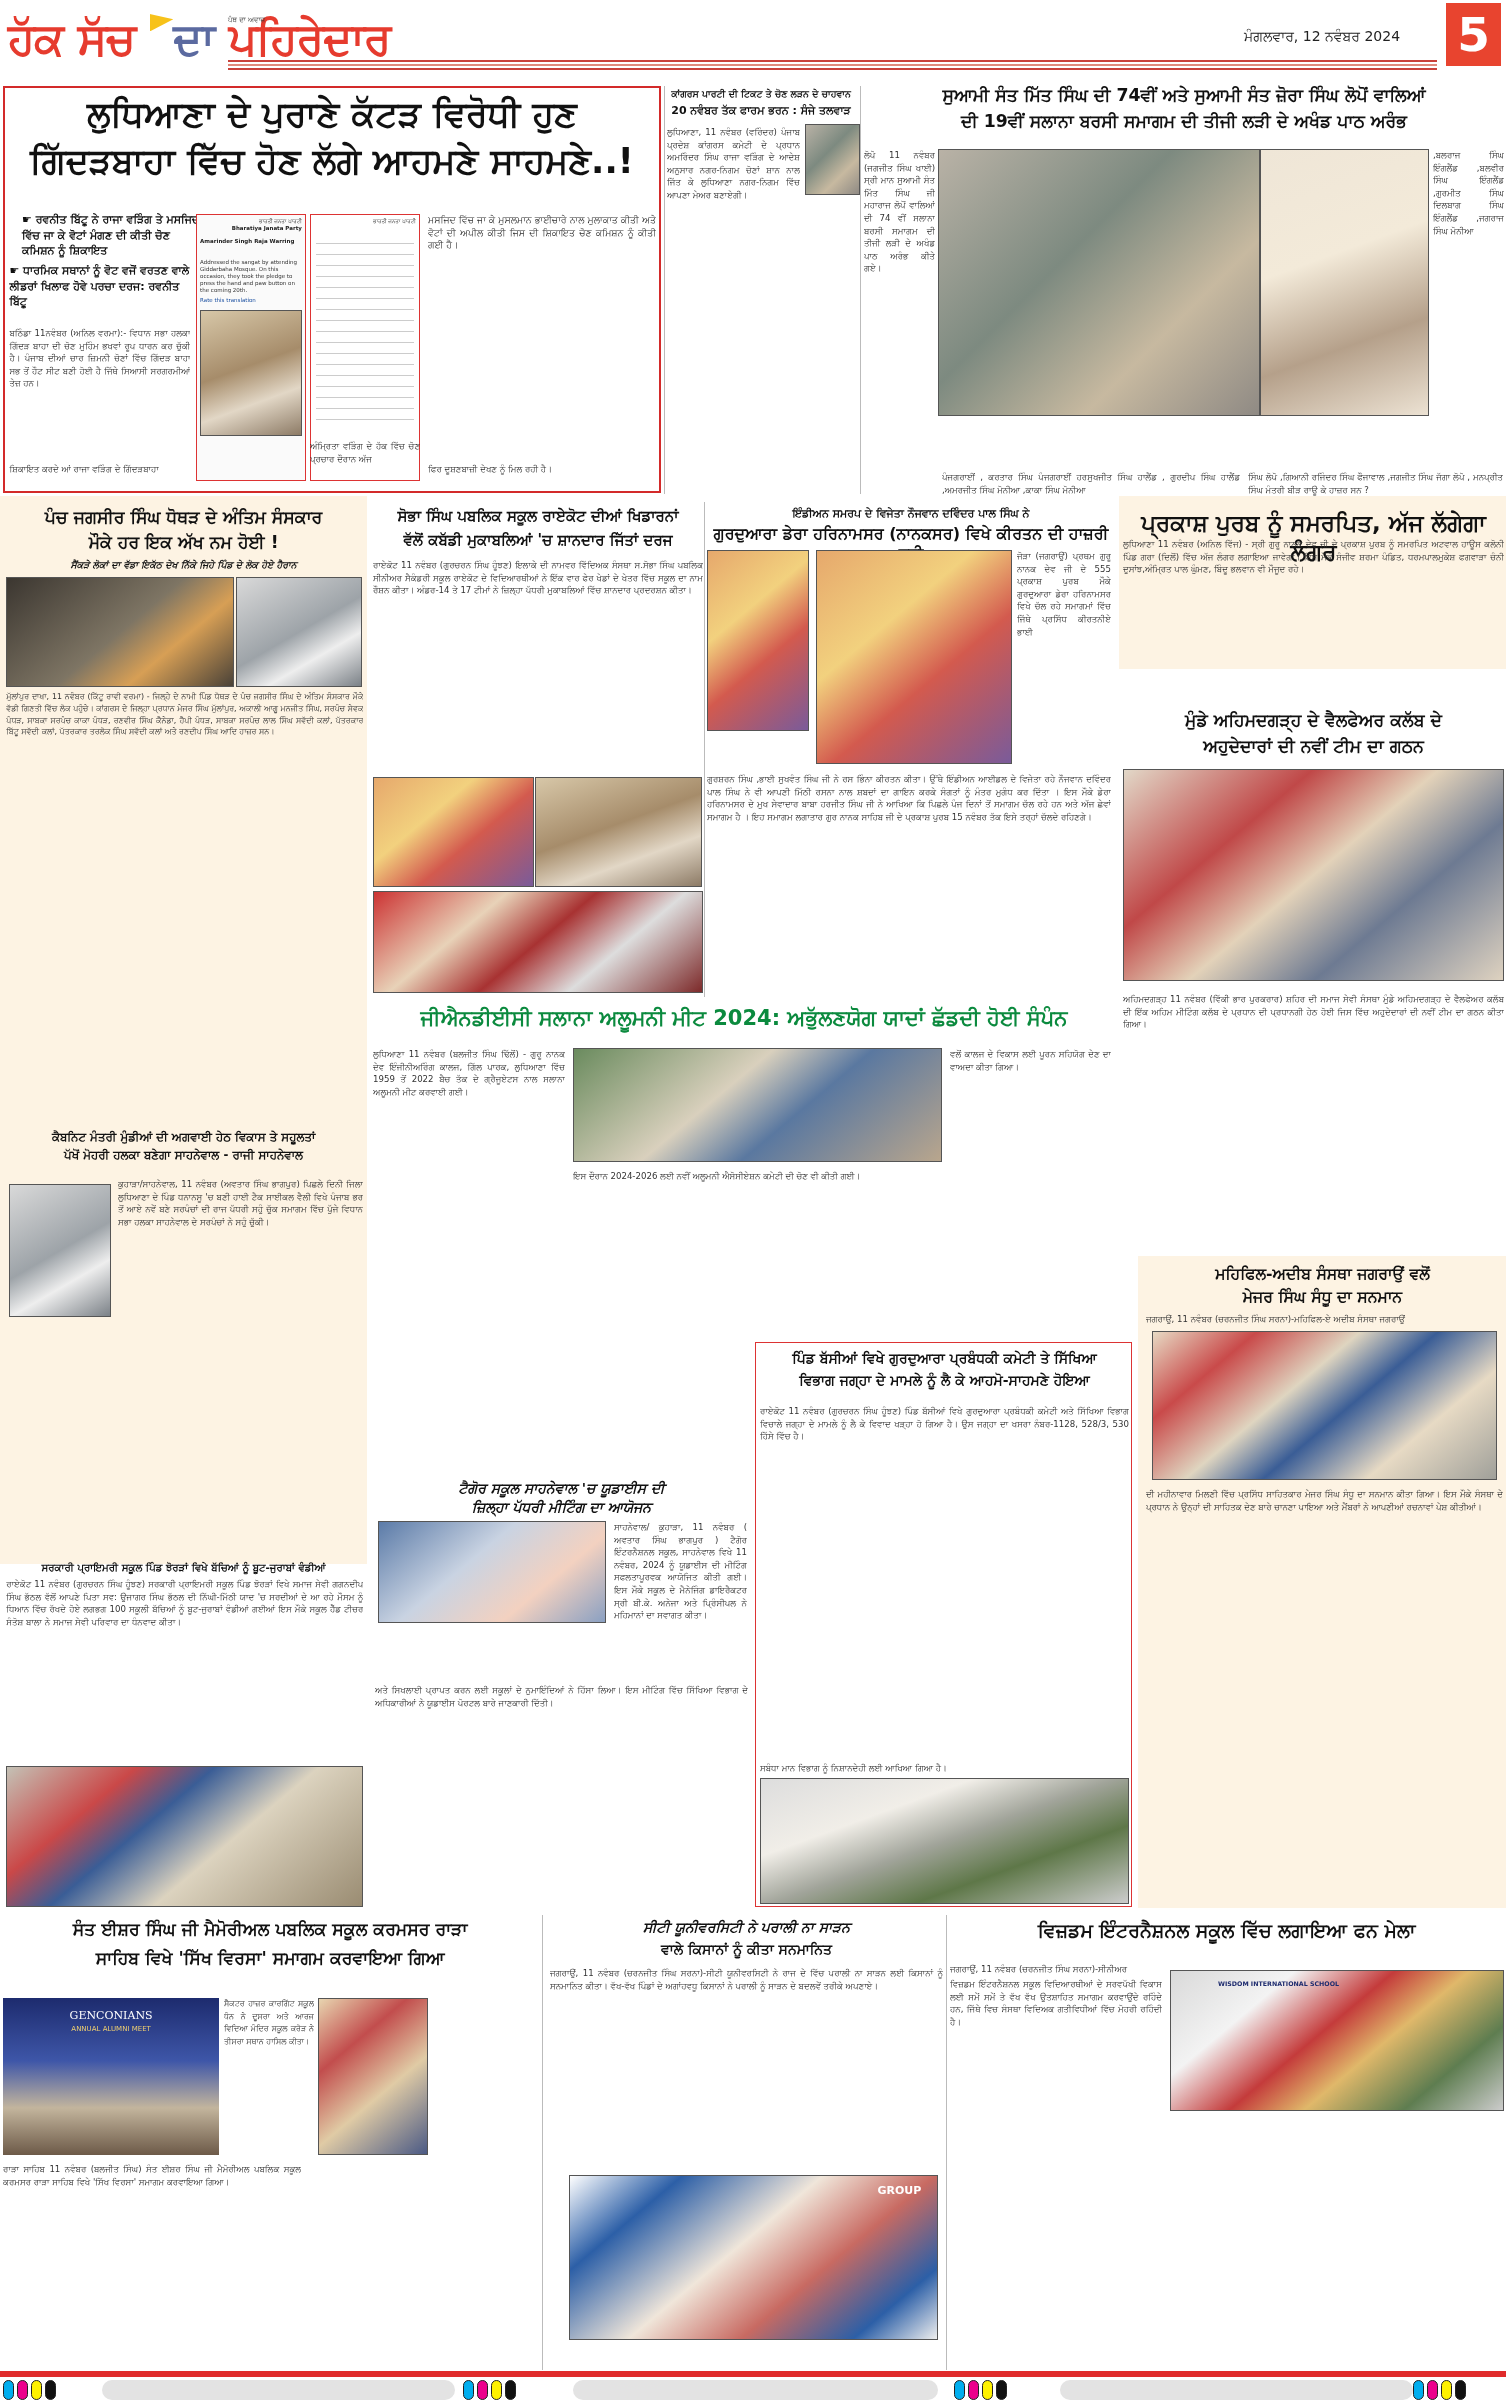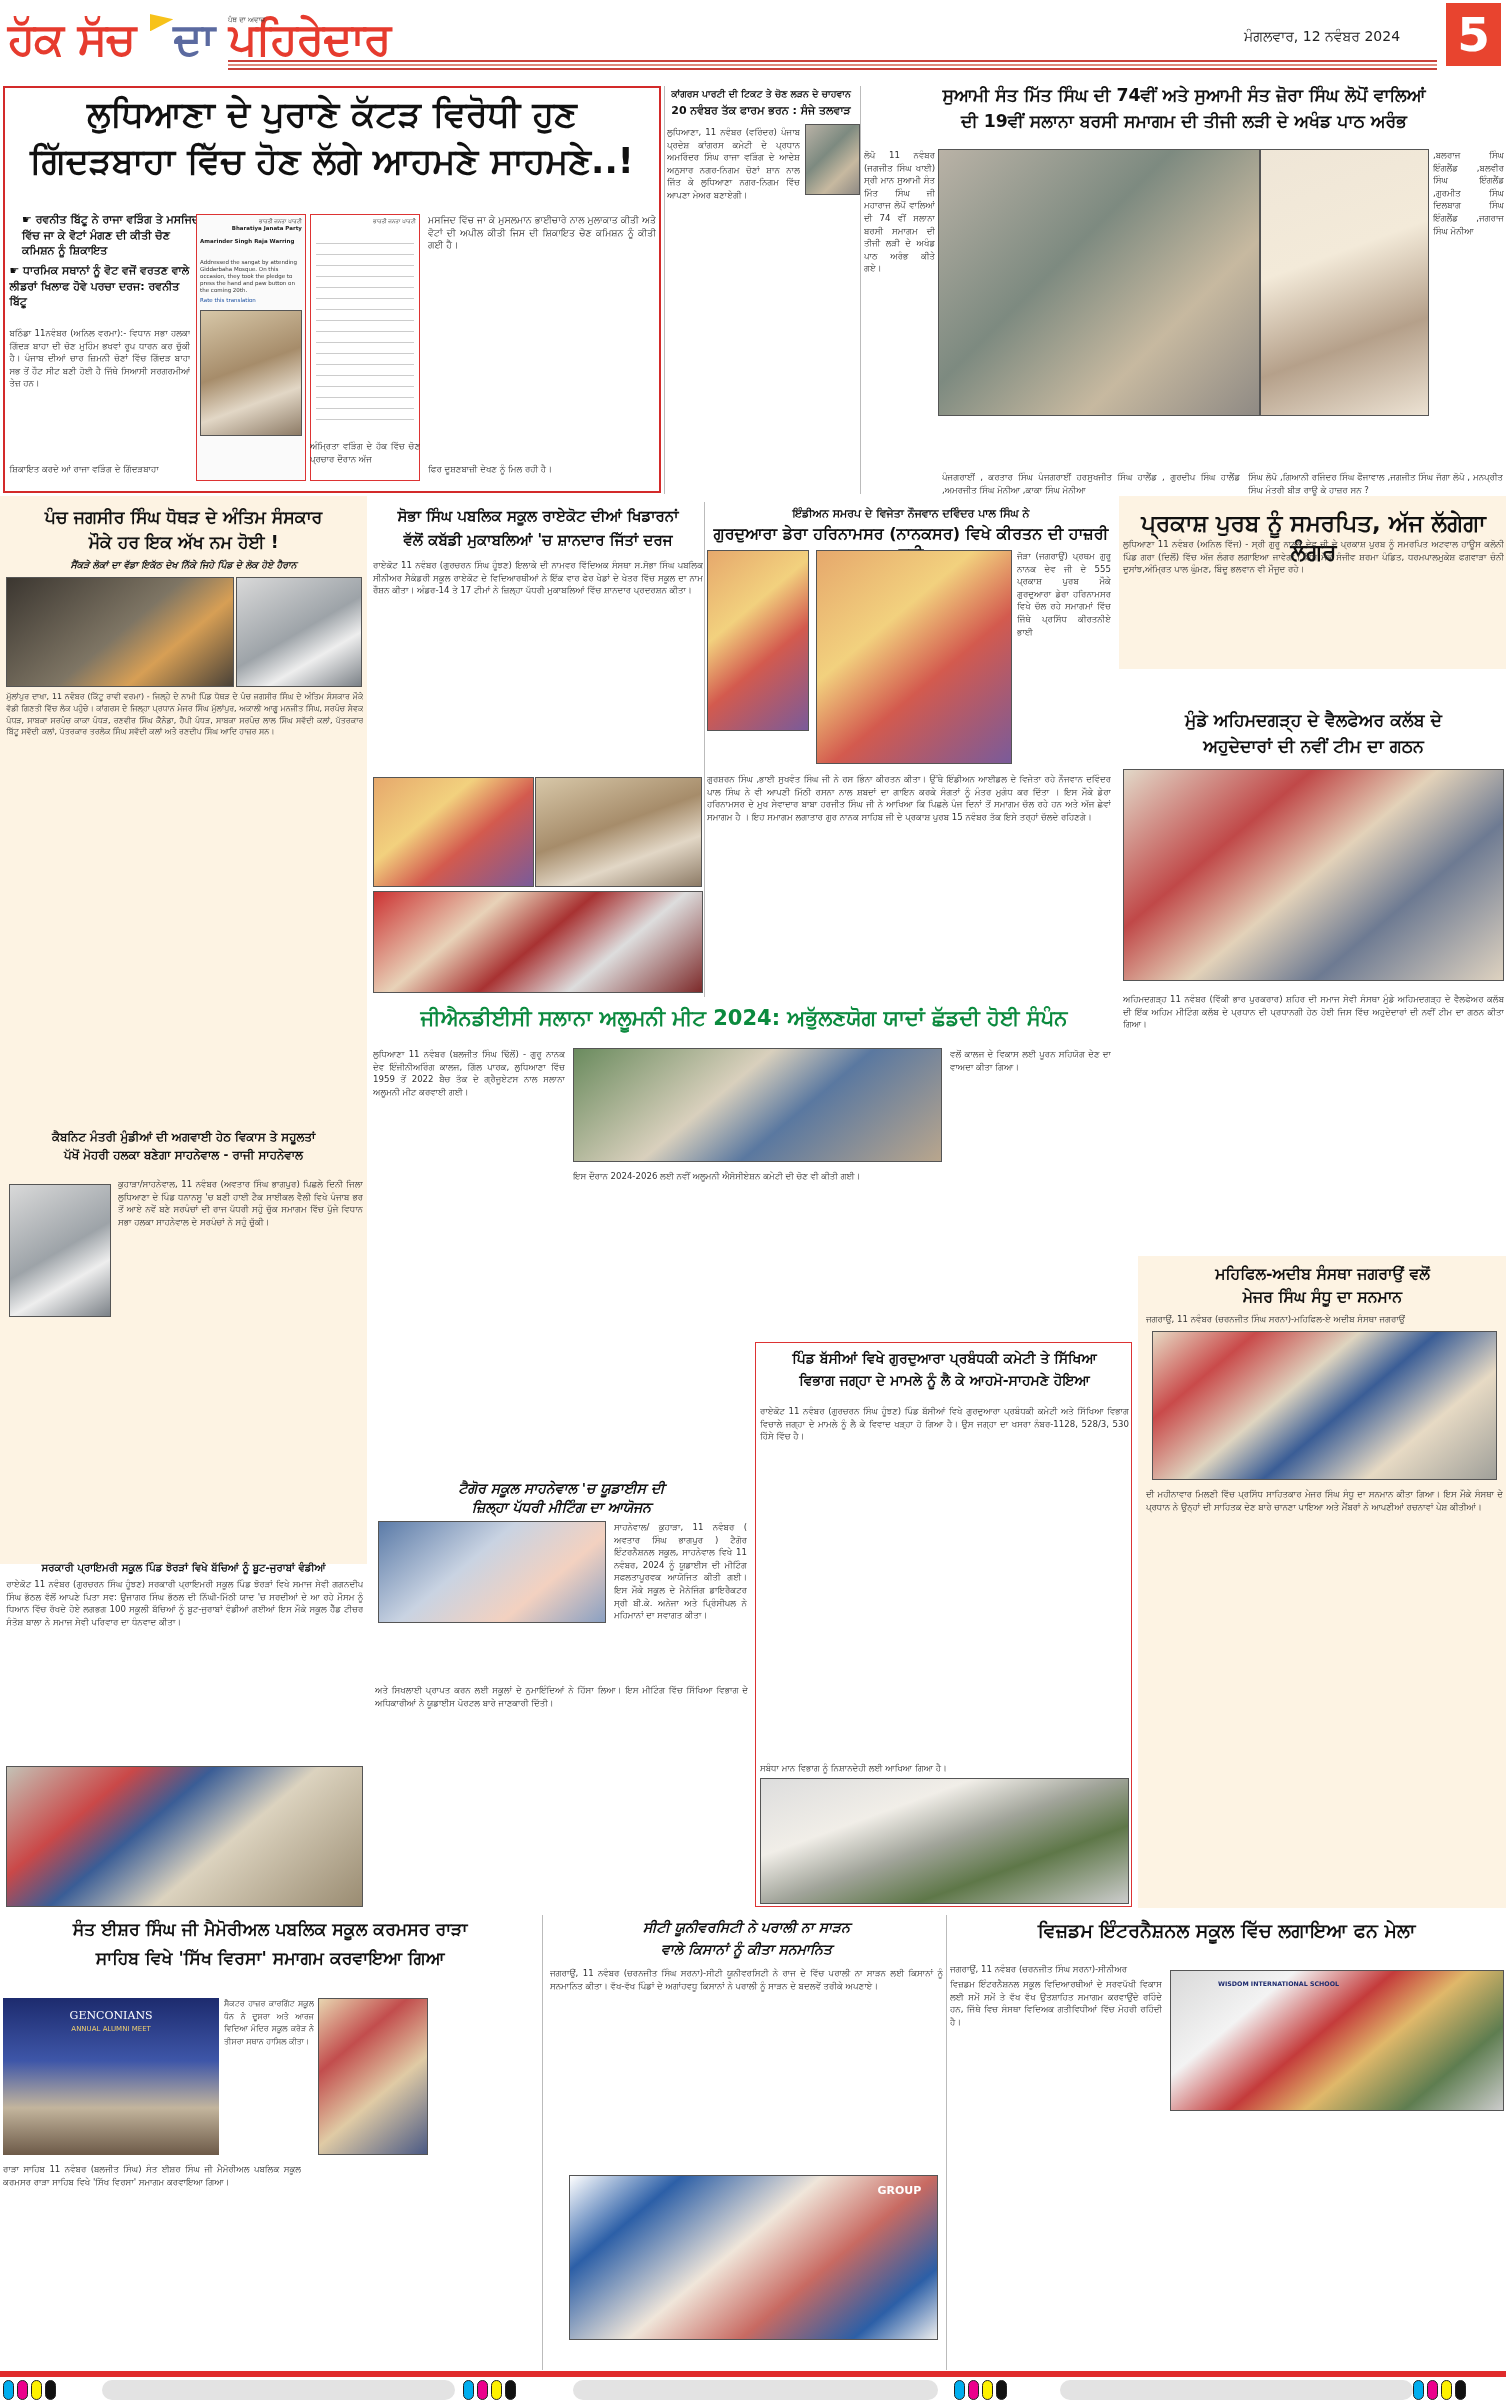--- a/index.html
+++ b/index.html
@@ -153,21 +153,21 @@
 <div class="abs hd" style="left:3.1px;top:1948px;width:534px;font-size:17.3px">ਸਾਹਿਬ ਵਿਖੇ 'ਸਿੱਖ ਵਿਰਸਾ' ਸਮਾਗਮ ਕਰਵਾਇਆ ਗਿਆ</div>
 <div class="abs" style="left:3.1px;top:1998px;width:216px;height:157px;background:linear-gradient(180deg,#1d2b6e,#3e56a8 40%,#c3b59d 70%,#6d5a48)">
   <div style="color:#fff;font-size:11px;font-family:'DejaVu Serif',serif;text-align:center;margin-top:11px">GENCONIANS</div>
   <div style="color:#f0d070;font-size:7px;text-align:center;margin-top:3.1px">ANNUAL ALUMNI MEET</div>
 </div>
 <div class="abs txt" style="left:224px;top:1998px;width:90px;height:157px;font-size:7.9px">ਸੈਕਟਰ ਹਾਜ਼ਰ ਕਾਰਗਿੱਟ ਸਕੂਲ ਧੰਨ ਨੇ ਦੂਸਰਾ ਅਤੇ ਆਰਜ ਵਿਦਿਆ ਮੰਦਿਰ ਸਕੂਲ ਕਰੋੜ ਨੇ ਤੀਸਰਾ ਸਥਾਨ ਹਾਸਿਲ ਕੀਤਾ।</div>
 <div class="abs txt" style="left:3.1px;top:2163px;width:298px;height:196px">ਰਾੜਾ ਸਾਹਿਬ 11 ਨਵੰਬਰ (ਬਲਜੀਤ ਸਿੰਘ) ਸੰਤ ਈਸ਼ਰ ਸਿੰਘ ਜੀ ਮੈਮੋਰੀਅਲ ਪਬਲਿਕ ਸਕੂਲ ਕਰਮਸਰ ਰਾੜਾ ਸਾਹਿਬ ਵਿਖੇ 'ਸਿੱਖ ਵਿਰਸਾ' ਸਮਾਗਮ ਕਰਵਾਇਆ ਗਿਆ।</div>
 <div class="abs photo" style="left:318px;top:1998px;width:110px;height:157px;background:linear-gradient(140deg,#e8d5b0,#c24d4d 30%,#e0cba5 60%,#4b5a85)"></div>
 
 <div class="abs hd" style="left:550px;top:1919px;width:393px;font-size:14px;font-style:italic">ਸੀਟੀ ਯੂਨੀਵਰਸਿਟੀ ਨੇ ਪਰਾਲੀ ਨਾ ਸਾੜਨ</div>
-<div class="abs hd" style="left:550px;top:1941px;width:393px;font-size:14px;font-style:italic">ਵਾਲੇ ਕਿਸਾਨਾਂ ਨੂੰ ਕੀਤਾ ਸਨਮਾਨਿਤ</div>
+<div class="abs hd" style="left:550px;top:1941px;width:393px;font-size:14px;">ਵਾਲੇ ਕਿਸਾਨਾਂ ਨੂੰ ਕੀਤਾ ਸਨਮਾਨਿਤ</div>
 <div class="abs txt" style="left:550px;top:1967px;width:393px;height:188px">ਜਗਰਾਉਂ, 11 ਨਵੰਬਰ (ਚਰਨਜੀਤ ਸਿੰਘ ਸਰਨਾ)-ਸੀਟੀ ਯੂਨੀਵਰਸਿਟੀ ਨੇ ਰਾਜ ਦੇ ਵਿੱਚ ਪਰਾਲੀ ਨਾ ਸਾੜਨ ਲਈ ਕਿਸਾਨਾਂ ਨੂੰ ਸਨਮਾਨਿਤ ਕੀਤਾ। ਵੱਖ-ਵੱਖ ਪਿੰਡਾਂ ਦੇ ਅਗਾਂਹਵਧੂ ਕਿਸਾਨਾਂ ਨੇ ਪਰਾਲੀ ਨੂੰ ਸਾੜਨ ਦੇ ਬਦਲਵੇਂ ਤਰੀਕੇ ਅਪਣਾਏ।</div>
 <div class="abs photo blue" style="left:569px;top:2175px;width:369px;height:165px;background:linear-gradient(140deg,#fff,#2c5fa7 20%,#f0e6da 45%,#c86a62 65%,#2c5fa7 85%,#eee)">
   <div style="position:absolute;right:15.7px;top:7.9px;color:#fff;font-weight:bold;font-size:11px">GROUP</div>
 </div>
 
 <div class="abs hd" style="left:950px;top:1919px;width:553px;font-size:19px">ਵਿਜ਼ਡਮ ਇੰਟਰਨੈਸ਼ਨਲ ਸਕੂਲ ਵਿੱਚ ਲਗਾਇਆ ਫਨ ਮੇਲਾ</div>
 <div class="abs txt" style="left:950px;top:1963px;width:212px;height:14px">ਜਗਰਾਉਂ, 11 ਨਵੰਬਰ (ਚਰਨਜੀਤ ਸਿੰਘ ਸਰਨਾ)-ਸੀਨੀਅਰ</div>
 <div class="abs txt" style="left:950px;top:1978px;width:212px;height:385px">ਵਿਜ਼ਡਮ ਇੰਟਰਨੈਸ਼ਨਲ ਸਕੂਲ ਵਿਦਿਆਰਥੀਆਂ ਦੇ ਸਰਵਪੱਖੀ ਵਿਕਾਸ ਲਈ ਸਮੇਂ ਸਮੇਂ ਤੇ ਵੱਖ ਵੱਖ ਉਤਸ਼ਾਹਿਤ ਸਮਾਗਮ ਕਰਵਾਉਂਦੇ ਰਹਿੰਦੇ ਹਨ, ਜਿੱਥੇ ਵਿਚ ਸੰਸਥਾ ਵਿਦਿਅਕ ਗਤੀਵਿਧੀਆਂ ਵਿੱਚ ਮੋਹਰੀ ਰਹਿੰਦੀ ਹੈ।</div>
 <div class="abs photo" style="left:1170px;top:1970px;width:334px;height:141px;background:linear-gradient(140deg,#d9d9d9,#f3f3f3 25%,#c43b3b 45%,#e0b86a 60%,#5e7d50 80%,#ccc)">
   <div style="position:absolute;left:47px;top:9.4px;color:#1d2b6e;font-size:6.3px;font-weight:bold">WISDOM INTERNATIONAL SCHOOL</div>

